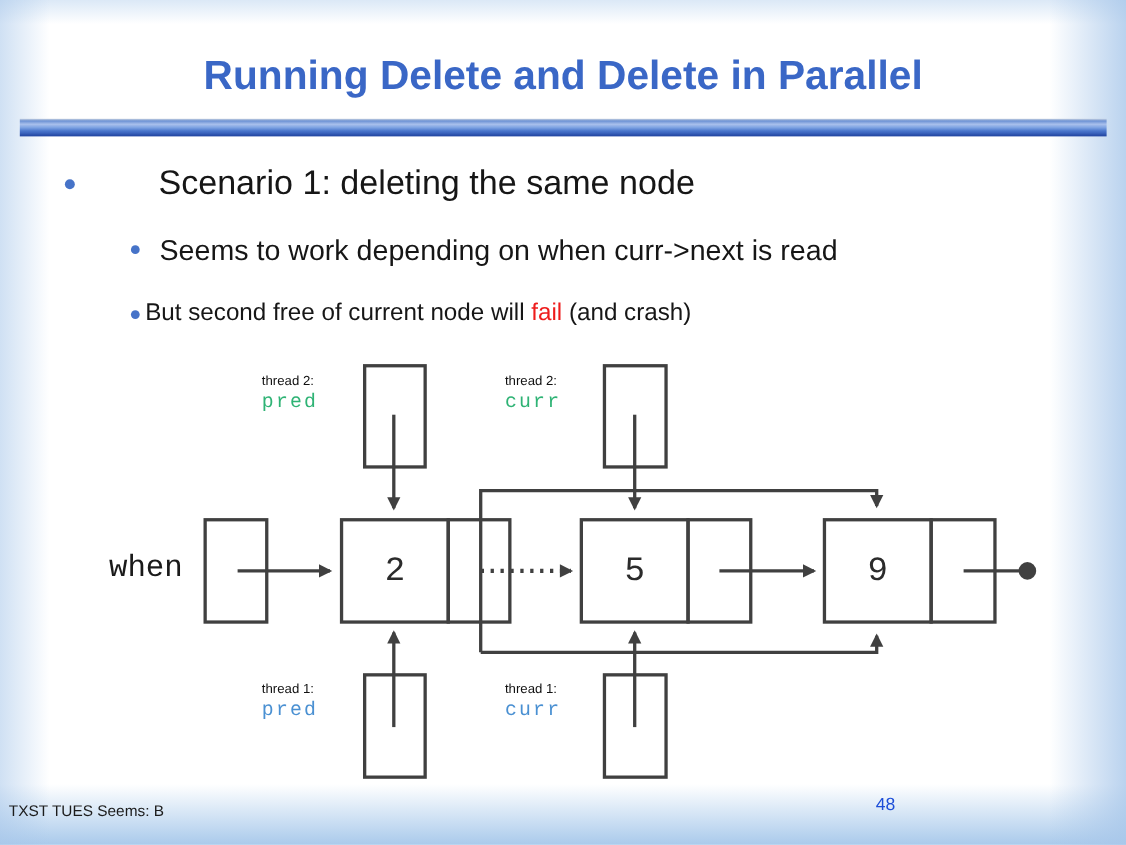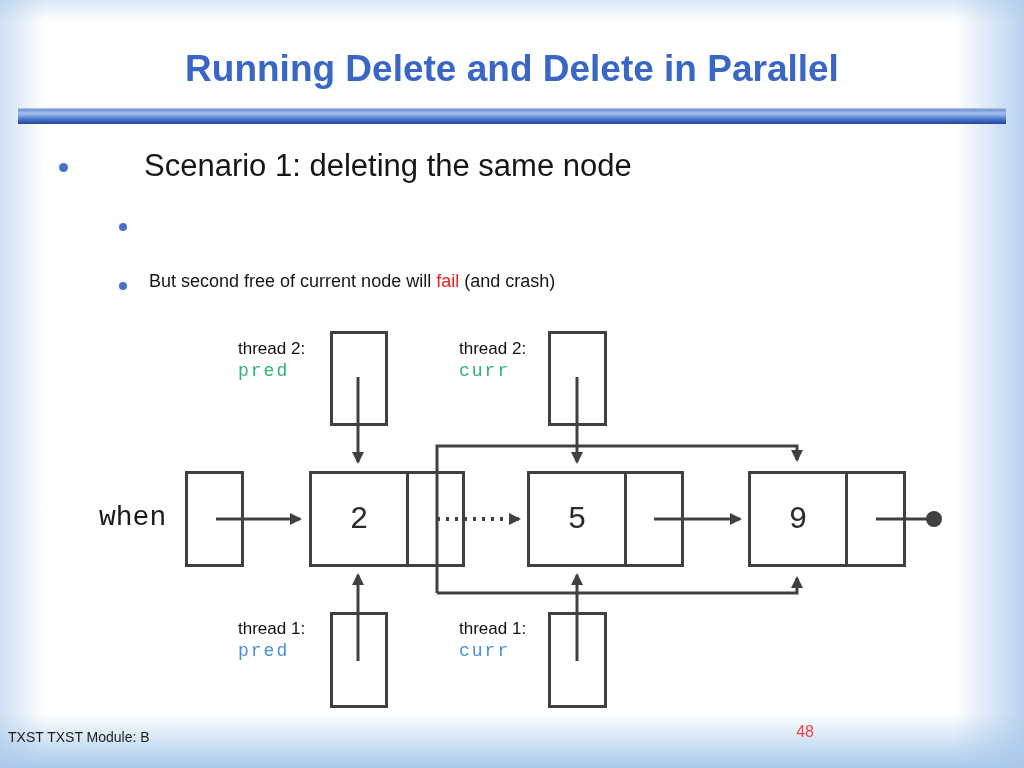--- a/index.html
+++ b/index.html
@@ -25,53 +25,54 @@
       #c3cede 0px,#6d92d4 2px,#a9c0ec 5px,#7da2e2 8px,
       #4a76cc 11px,#3b64bd 13px,#274ba6 15px,#274ba6 16px);
   }
 
   .bullet-dot{position:absolute;border-radius:50%;background:#4673c8;}
   .b1{left:59px;top:163px;width:9px;height:9px;}
   .b2{left:119px;top:223px;width:8px;height:8px;}
   .b3{left:119px;top:282px;width:8px;height:8px;}
   .bt1{position:absolute;left:100px;top:148px;font-size:31px;color:#161616;white-space:nowrap;margin-left:44px;}
   .bt2{position:absolute;left:145px;top:212px;font-size:26px;color:#161616;white-space:nowrap;}
-  .bt3{position:absolute;left:149px;top:271px;font-size:18px;color:#161616;white-space:nowrap;}
+  .bt3{position:absolute;left:132px;top:271px;font-size:22px;color:#161616;white-space:nowrap;}
   .red{color:#ee1c1c;}
 
   .box{position:absolute;border:3px solid #404040;box-sizing:border-box;background:transparent;}
   .valbox{display:flex;align-items:center;justify-content:center;
     font-family:"Liberation Mono",monospace;font-size:31px;color:#2b2b2b;}
 
   .mono{font-family:"Liberation Mono",monospace;}
   .head-label{position:absolute;left:99px;top:502px;font-size:28px;color:#1a1a1a;}
 
   .ptr-label{position:absolute;white-space:nowrap;line-height:1.0;}
-  .ptr-label .t{font-size:17px;color:#111;display:block;margin-bottom:5px;}
+  .ptr-label .t{font-size:12px;color:#111;display:block;margin-bottom:5px;}
   .ptr-label .v{font-size:18px;display:block;letter-spacing:2px;}
   .green{color:#2fb375;}
   .blue{color:#4a90d2;}
 
   svg.connectors{position:absolute;left:0;top:0;pointer-events:none;}
 
   .footer-left{position:absolute;left:8px;top:729px;font-size:14px;color:#1c1c1c;}
-  .page-num{position:absolute;right:10px;top:723px;font-size:16px;color:#ef4444;}
+  .page-num{position:absolute;right:10px;top:723px;font-size:16px;color:#1d4ed8;}
 </style>
 </head>
 <body>
 
 <div class="slide">
 
   <div class="title">Running Delete and Delete in Parallel</div>
   <div class="rule"></div>
 
   <div class="bullet-dot b1"></div>
   <div class="bt1">Scenario 1: deleting the same node</div>
 
   <div class="bullet-dot b2"></div>
+  <div class="bt2">Seems to work depending on when curr-&gt;next is read</div>
 
   <div class="bullet-dot b3"></div>
   <div class="bt3"><span>But second free of current node will </span><span class="red">fail</span><span> (and crash)</span></div>
 
   <svg class="connectors" width="1024" height="768" viewBox="0 0 1024 768">
     <defs>
       <marker id="arr" markerUnits="userSpaceOnUse" markerWidth="16" markerHeight="16" refX="11" refY="7" orient="auto">
         <path d="M1,1 L13,7 L1,13 Z" fill="#404040"></path>
       </marker>
     </defs>
@@ -125,16 +126,16 @@
   </div>
   <div class="ptr-label" style="left:238px;top:620px;">
     <span class="t">thread 1:</span>
     <span class="v mono blue">pred</span>
   </div>
   <div class="ptr-label" style="left:459px;top:620px;">
     <span class="t">thread 1:</span>
     <span class="v mono blue">curr</span>
   </div>
 
-  <div class="footer-left">TXST TXST Module: B</div>
+  <div class="footer-left">TXST TUES Seems: B</div>
   <div class="page-num">48</div>
 
 </div>
 
 </body></html>

